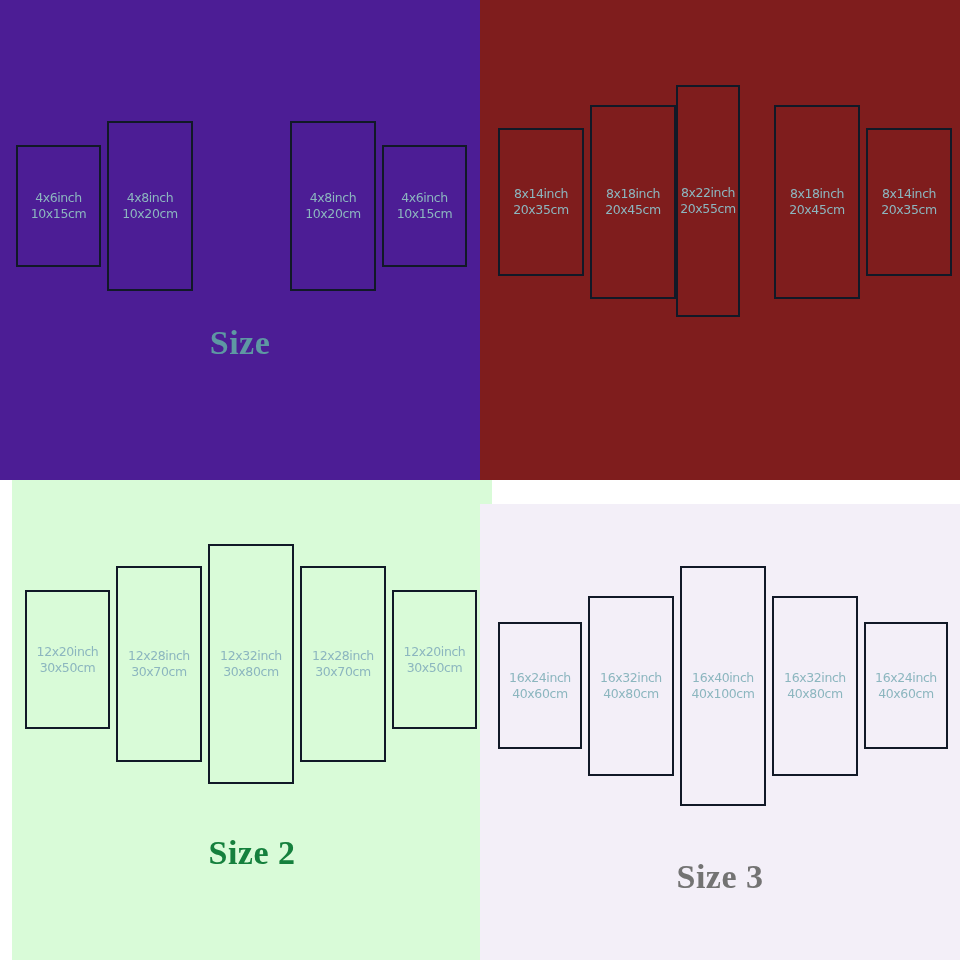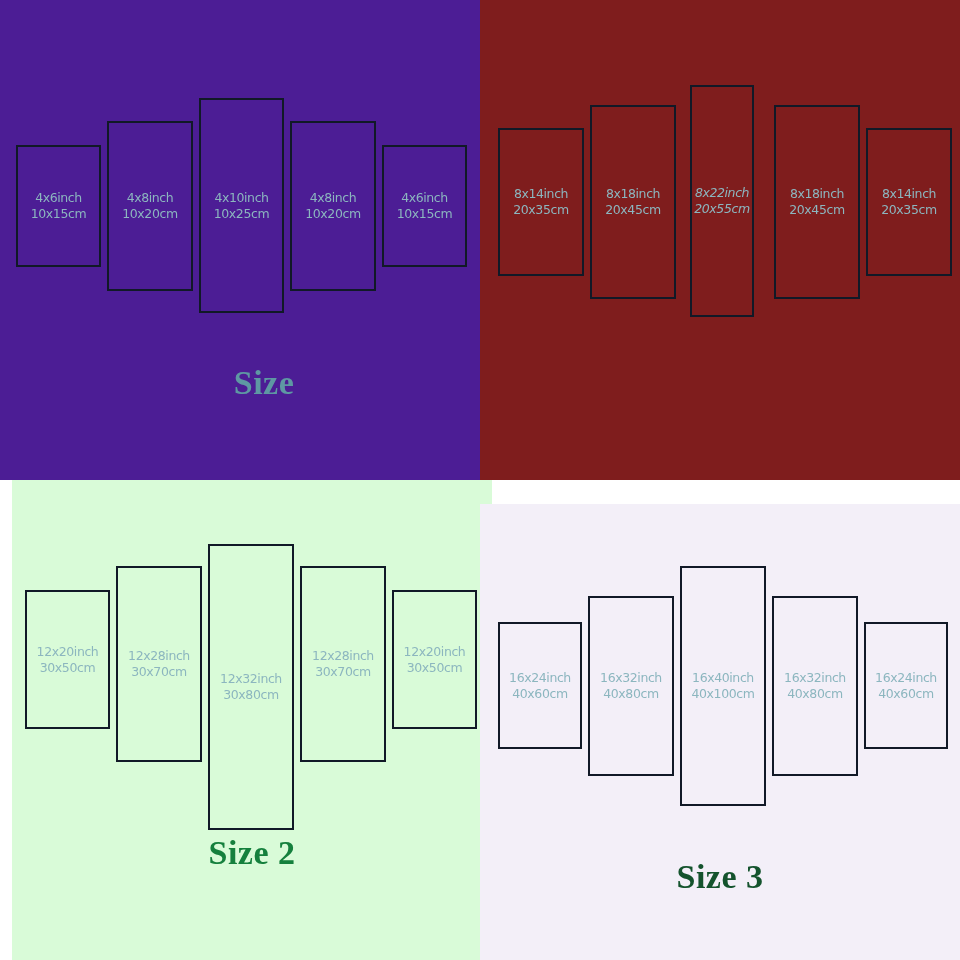--- a/index.html
+++ b/index.html
@@ -76,60 +76,57 @@
 
 <div id="canvas">
     <div class="quadrant q-tl" style="background: #4c1d95;">
       <div class="panels">
         <div class="panel" style="left: 16px; top: 145px; width: 85px; height: 122px; border-color: rgb(17, 25, 39); border-width: 2px;">
           <div class="panel-label" style="color: rgb(140, 182, 191);"><span>4x6inch</span><span class="line2">10x15cm</span></div>
         </div>
         <div class="panel" style="left: 107px; top: 121px; width: 86px; height: 170px; border-color: rgb(17, 25, 39); border-width: 2px;">
           <div class="panel-label" style="color: rgb(140, 182, 191);"><span>4x8inch</span><span class="line2">10x20cm</span></div>
         </div>
-        <div class="panel" style="left: 199px; top: 98px; width: 85px; height: 215px; border-color: rgb(17, 25, 39); border-width: 2px;">
-          <div class="panel-label" style="color: rgb(140, 182, 191);"><span>4x10inch</span><span class="line2">10x25cm</span></div>
-        </div>
         <div class="panel" style="left: 290px; top: 121px; width: 86px; height: 170px; border-color: rgb(17, 25, 39); border-width: 2px;">
           <div class="panel-label" style="color: rgb(140, 182, 191);"><span>4x8inch</span><span class="line2">10x20cm</span></div>
         </div>
         <div class="panel" style="left: 382px; top: 145px; width: 85px; height: 122px; border-color: rgb(17, 25, 39); border-width: 2px;">
           <div class="panel-label" style="color: rgb(140, 182, 191);"><span>4x6inch</span><span class="line2">10x15cm</span></div>
         </div>
       </div>
-      <div class="q-title" style="top: 364px; color: rgb(94, 152, 163); padding-left: 24px;">Size</div>
+      <div class="q-title" style="top: 324px; color: rgb(94, 152, 163);">Size</div>
     </div>
     <div class="quadrant q-tr" style="background: #7f1d1d;">
       <div class="panels">
         <div class="panel" style="left: 18px; top: 128px; width: 86px; height: 148px; border-color: rgb(17, 25, 39); border-width: 2px;">
           <div class="panel-label" style="color: rgb(140, 182, 191);"><span>8x14inch</span><span class="line2">20x35cm</span></div>
         </div>
         <div class="panel" style="left: 110px; top: 105px; width: 86px; height: 194px; border-color: rgb(17, 25, 39); border-width: 2px;">
           <div class="panel-label" style="color: rgb(140, 182, 191);"><span>8x18inch</span><span class="line2">20x45cm</span></div>
         </div>
-        <div class="panel" style="left: 210px; top: 85px; width: 64px; height: 232px; border-color: rgb(17, 25, 39); border-width: 2px; font-style: italic;">
+        <div class="panel" style="left: 196px; top: 85px; width: 64px; height: 232px; border-color: rgb(17, 25, 39); border-width: 2px;">
           <div class="panel-label" style="color: rgb(140, 182, 191);"><span>8x22inch</span><span class="line2">20x55cm</span></div>
         </div>
         <div class="panel" style="left: 294px; top: 105px; width: 86px; height: 194px; border-color: rgb(17, 25, 39); border-width: 2px;">
           <div class="panel-label" style="color: rgb(140, 182, 191);"><span>8x18inch</span><span class="line2">20x45cm</span></div>
         </div>
         <div class="panel" style="left: 386px; top: 128px; width: 86px; height: 148px; border-color: rgb(17, 25, 39); border-width: 2px;">
           <div class="panel-label" style="color: rgb(140, 182, 191);"><span>8x14inch</span><span class="line2">20x35cm</span></div>
         </div>
       </div>
     </div>
     <div class="quadrant q-bl" style="background: rgb(217, 251, 216);">
       <div class="panels">
         <div class="panel" style="left: 13px; top: 110px; width: 85px; height: 139px; border-color: rgb(17, 25, 39); border-width: 2px;">
           <div class="panel-label" style="color: rgb(140, 182, 191);"><span>12x20inch</span><span class="line2">30x50cm</span></div>
         </div>
         <div class="panel" style="left: 104px; top: 86px; width: 86px; height: 196px; border-color: rgb(17, 25, 39); border-width: 2px;">
           <div class="panel-label" style="color: rgb(140, 182, 191);"><span>12x28inch</span><span class="line2">30x70cm</span></div>
         </div>
-        <div class="panel" style="left: 196px; top: 64px; width: 86px; height: 286px; border-color: rgb(17, 25, 39); border-width: 2px;">
+        <div class="panel" style="left: 196px; top: 64px; width: 86px; height: 240px; border-color: rgb(17, 25, 39); border-width: 2px;">
           <div class="panel-label" style="color: rgb(140, 182, 191);"><span>12x32inch</span><span class="line2">30x80cm</span></div>
         </div>
         <div class="panel" style="left: 288px; top: 86px; width: 86px; height: 196px; border-color: rgb(17, 25, 39); border-width: 2px;">
           <div class="panel-label" style="color: rgb(140, 182, 191);"><span>12x28inch</span><span class="line2">30x70cm</span></div>
         </div>
         <div class="panel" style="left: 380px; top: 110px; width: 85px; height: 139px; border-color: rgb(17, 25, 39); border-width: 2px;">
           <div class="panel-label" style="color: rgb(140, 182, 191);"><span>12x20inch</span><span class="line2">30x50cm</span></div>
         </div>
       </div>
       <div class="q-title" style="top: 354px; color: #15803d;">Size 2</div>
@@ -145,15 +142,15 @@
         <div class="panel" style="left: 200px; top: 62px; width: 86px; height: 240px; border-color: rgb(17, 25, 39); border-width: 2px;">
           <div class="panel-label" style="color: rgb(140, 182, 191);"><span>16x40inch</span><span class="line2">40x100cm</span></div>
         </div>
         <div class="panel" style="left: 292px; top: 92px; width: 86px; height: 180px; border-color: rgb(17, 25, 39); border-width: 2px;">
           <div class="panel-label" style="color: rgb(140, 182, 191);"><span>16x32inch</span><span class="line2">40x80cm</span></div>
         </div>
         <div class="panel" style="left: 384px; top: 118px; width: 84px; height: 127px; border-color: rgb(17, 25, 39); border-width: 2px;">
           <div class="panel-label" style="color: rgb(140, 182, 191);"><span>16x24inch</span><span class="line2">40x60cm</span></div>
         </div>
       </div>
-      <div class="q-title" style="top: 354px; color: #14532d;">Size 3</div>
+      <div class="q-title" style="top: 354px; color: #737373;">Size 3</div>
     </div>
   </div>
 
 </body></html>

